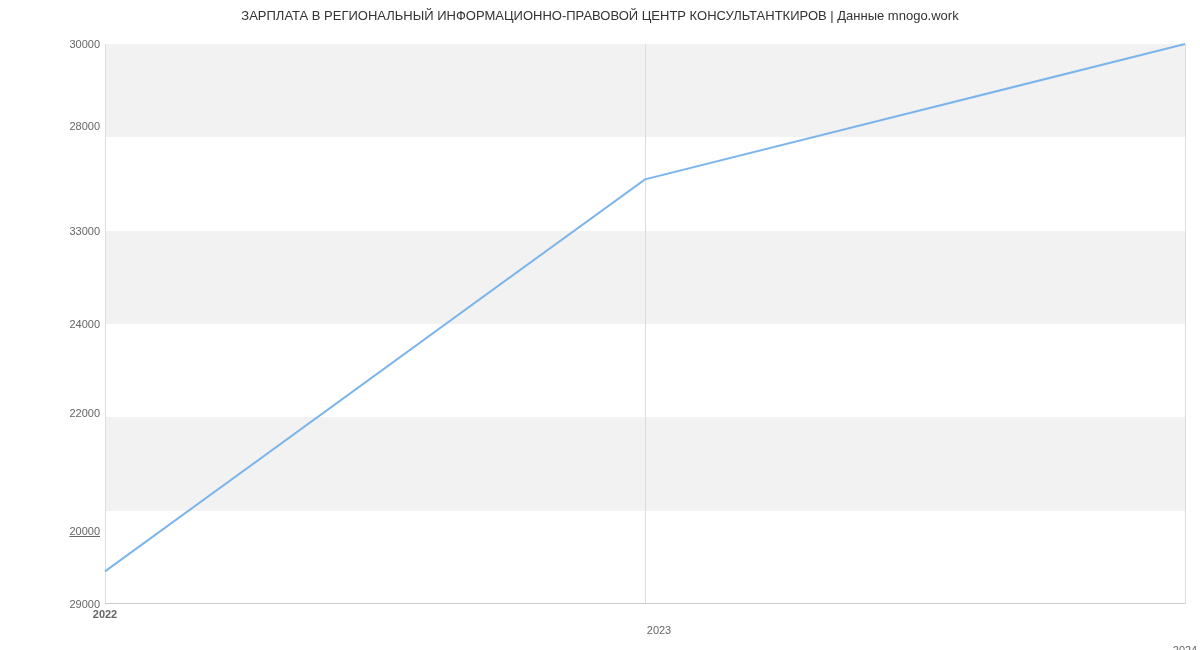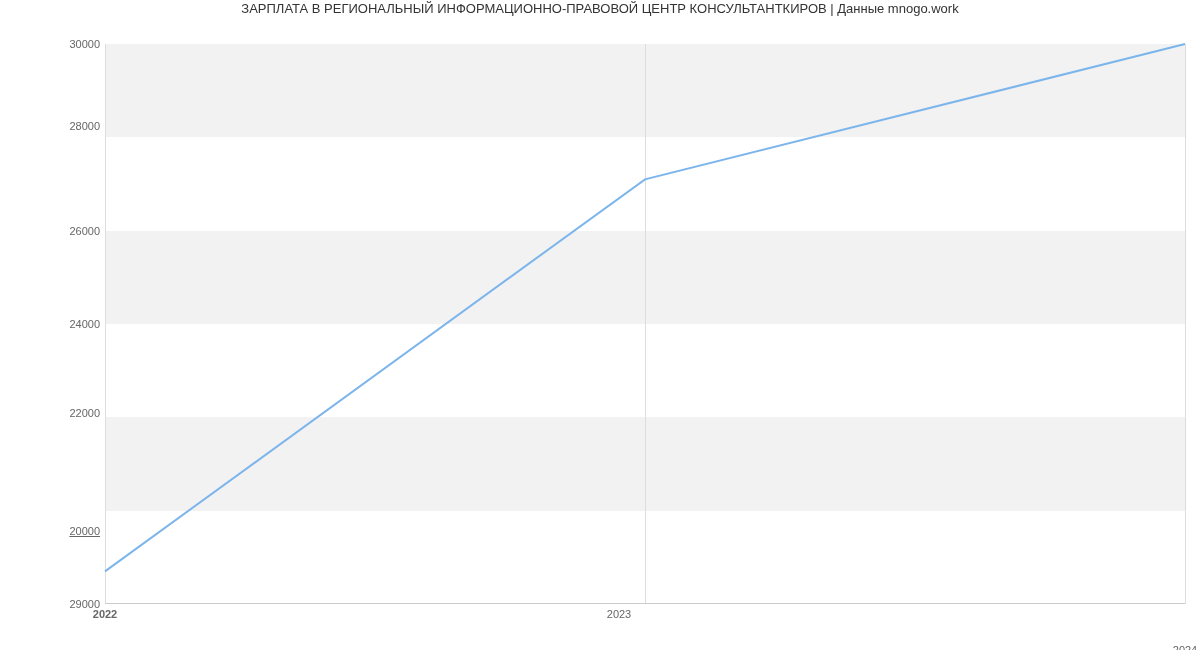--- a/index.html
+++ b/index.html
@@ -9,21 +9,21 @@
     width: 1200px;
     height: 650px;
     background: #fff;
     font-family: Arial, Helvetica, sans-serif;
     color: #333;
   }
   .chart-title {
     text-align: center;
     font-size: 13px;
     color: #333;
-    padding-top: 1px;
+    padding-top: 8px;
     font-weight: normal;
   }
   .plot-area {
     position: absolute;
     left: 105px;
     top: 44px;
     width: 1080px;
     height: 560px;
   }
   .grid-band {
@@ -85,22 +85,22 @@
     <svg class="line-svg" viewBox="0 0 1080 560" preserveAspectRatio="none">
       <path d="M0 527.3333333333334 L540 135.33333333333337 L1080 0" fill="none" stroke="#7cb5ec" stroke-width="2"></path>
     </svg>
   </div>
 
 <div id="y-ticks">
     <div class="y-tick" style="top: 604px;">29000</div>
     <div class="y-tick" style="top: 531px; text-decoration: underline;">20000</div>
     <div class="y-tick" style="top: 413px;">22000</div>
     <div class="y-tick" style="top: 324px;">24000</div>
-    <div class="y-tick" style="top: 230.667px;">26000</div>
+    <div class="y-tick" style="top: 230.667px;">33000</div>
     <div class="y-tick" style="top: 126px;">28000</div>
     <div class="y-tick" style="top: 44px;">30000</div>
   </div>
 
 <div id="x-ticks">
     <div class="x-tick" style="left: 105px; font-weight: bold;">2022</div>
-    <div class="x-tick" style="left: 619px;">2023</div>
+    <div class="x-tick" style="left: 659px; margin-top: 16px;">2023</div>
     <div class="x-tick" style="left: 1185px; margin-top: 36px;">2024</div>
   </div>
 
 </body></html>

